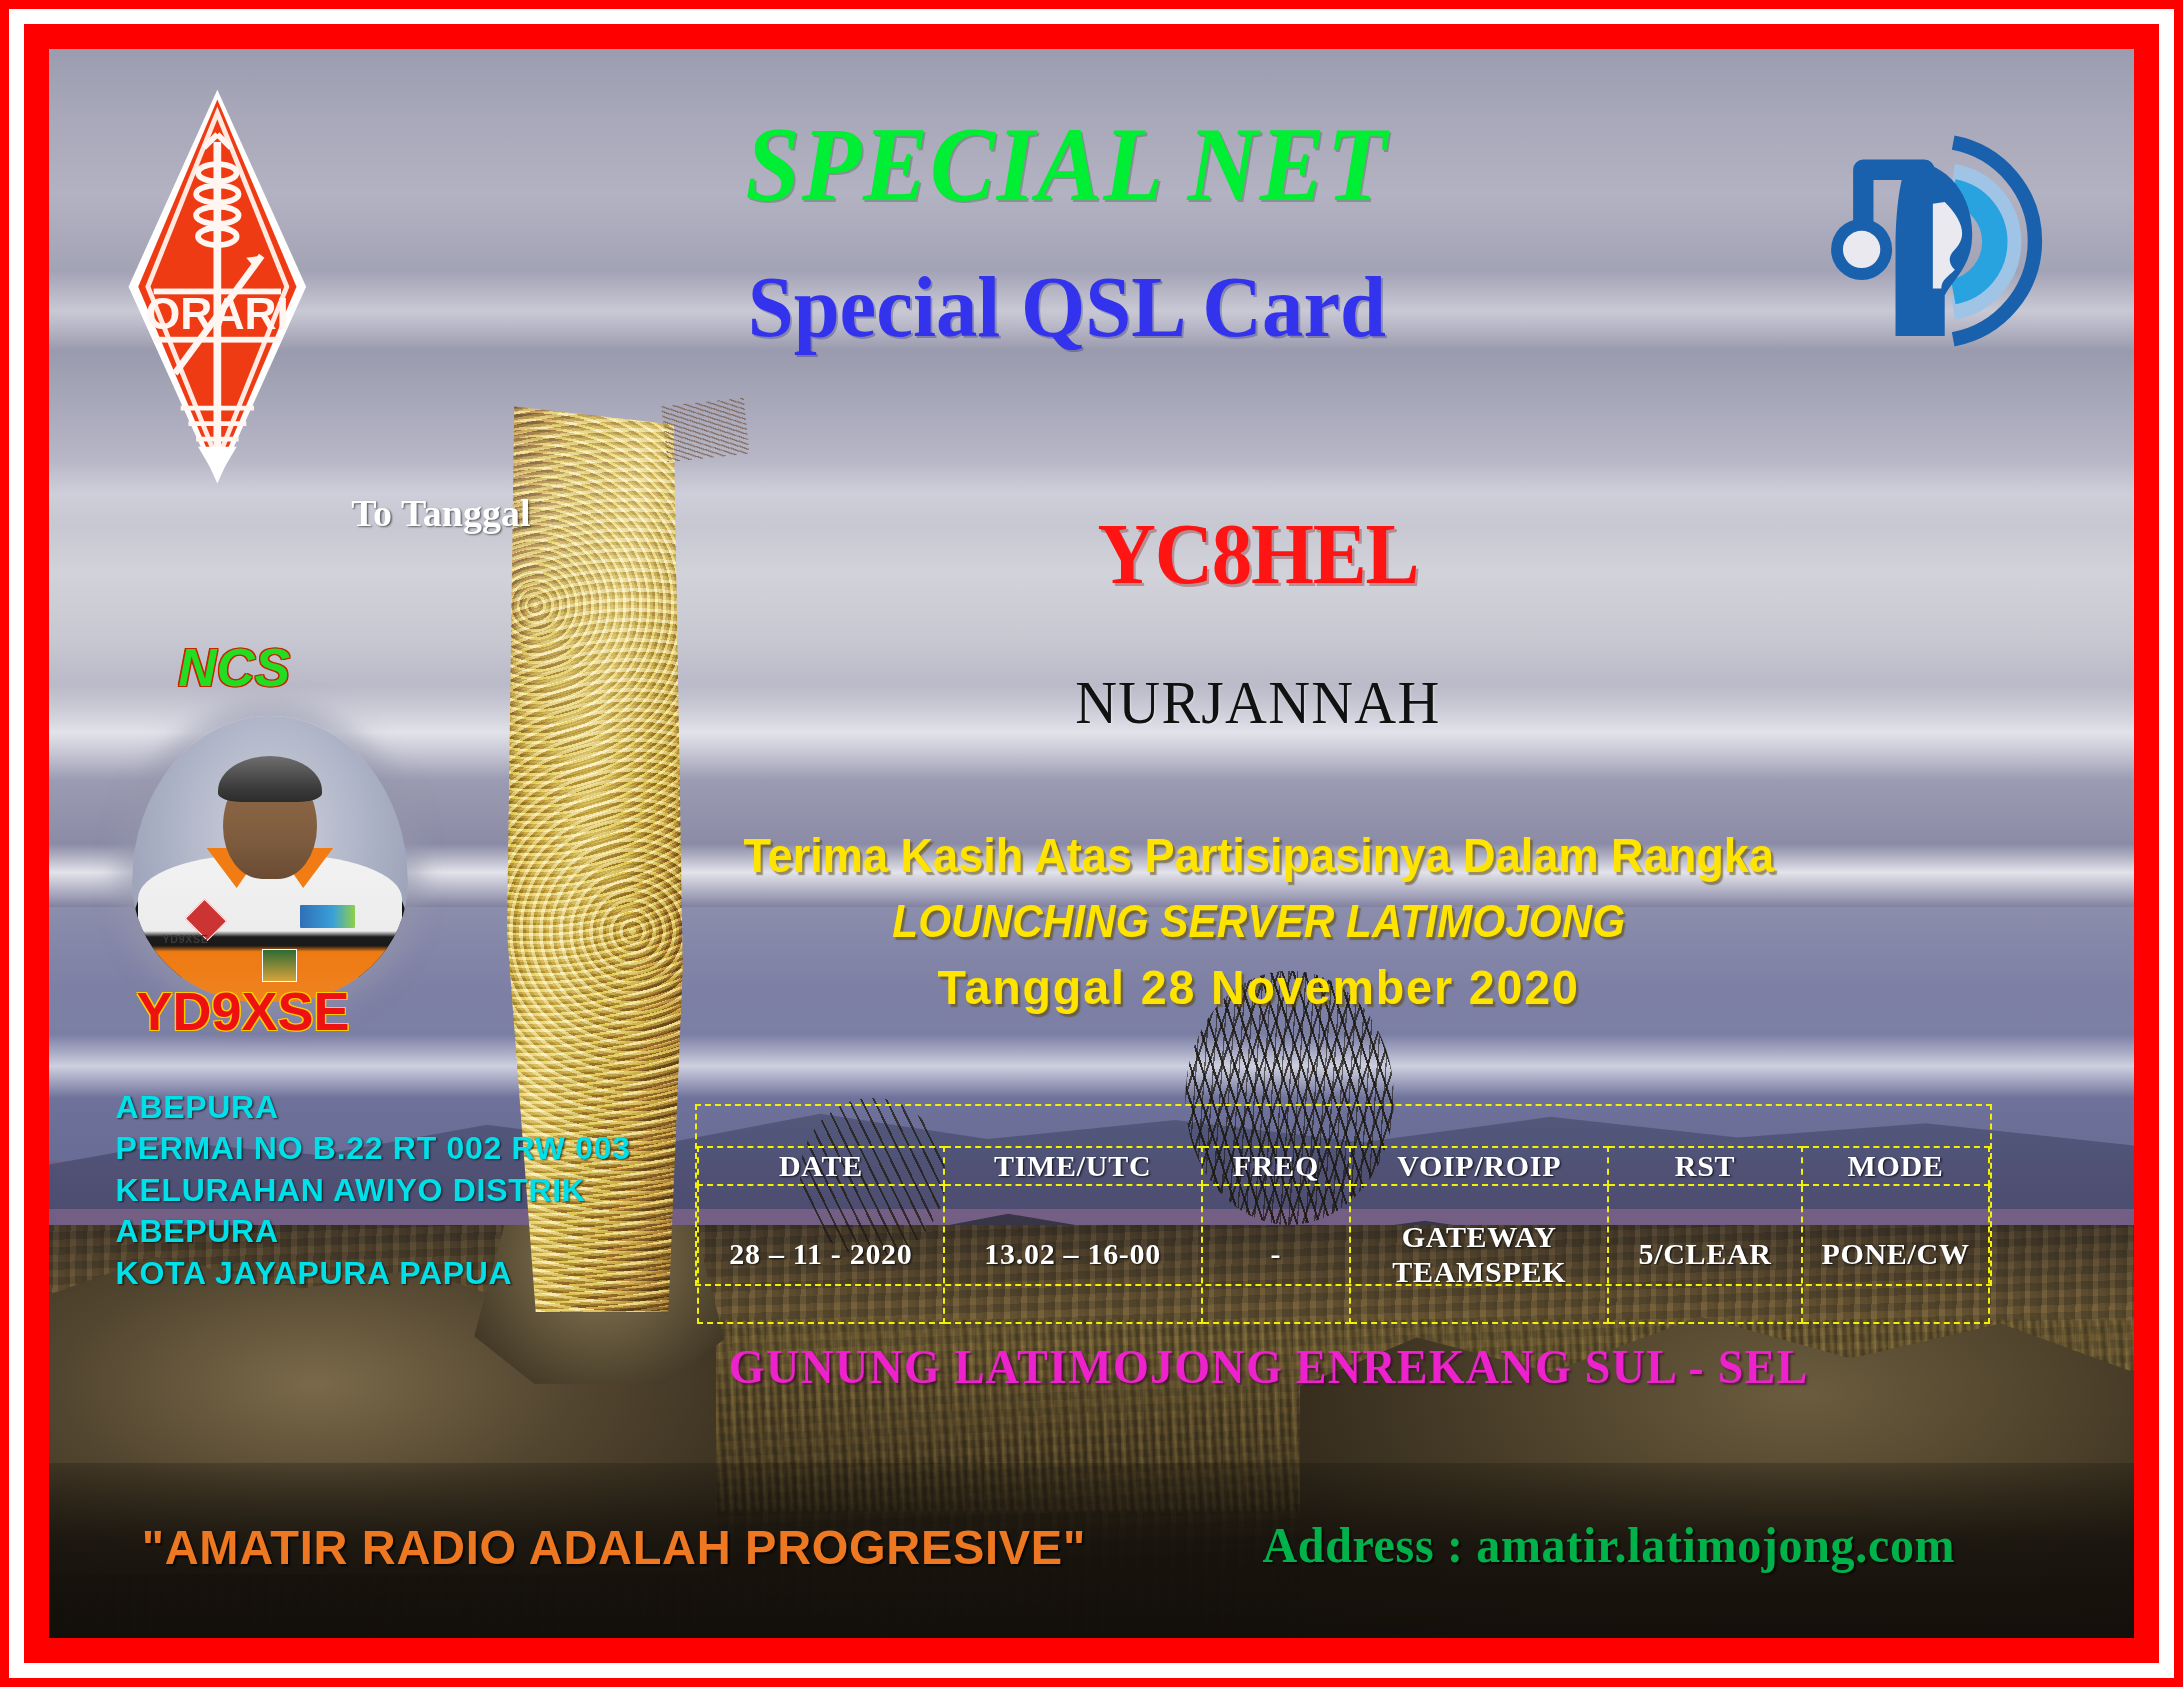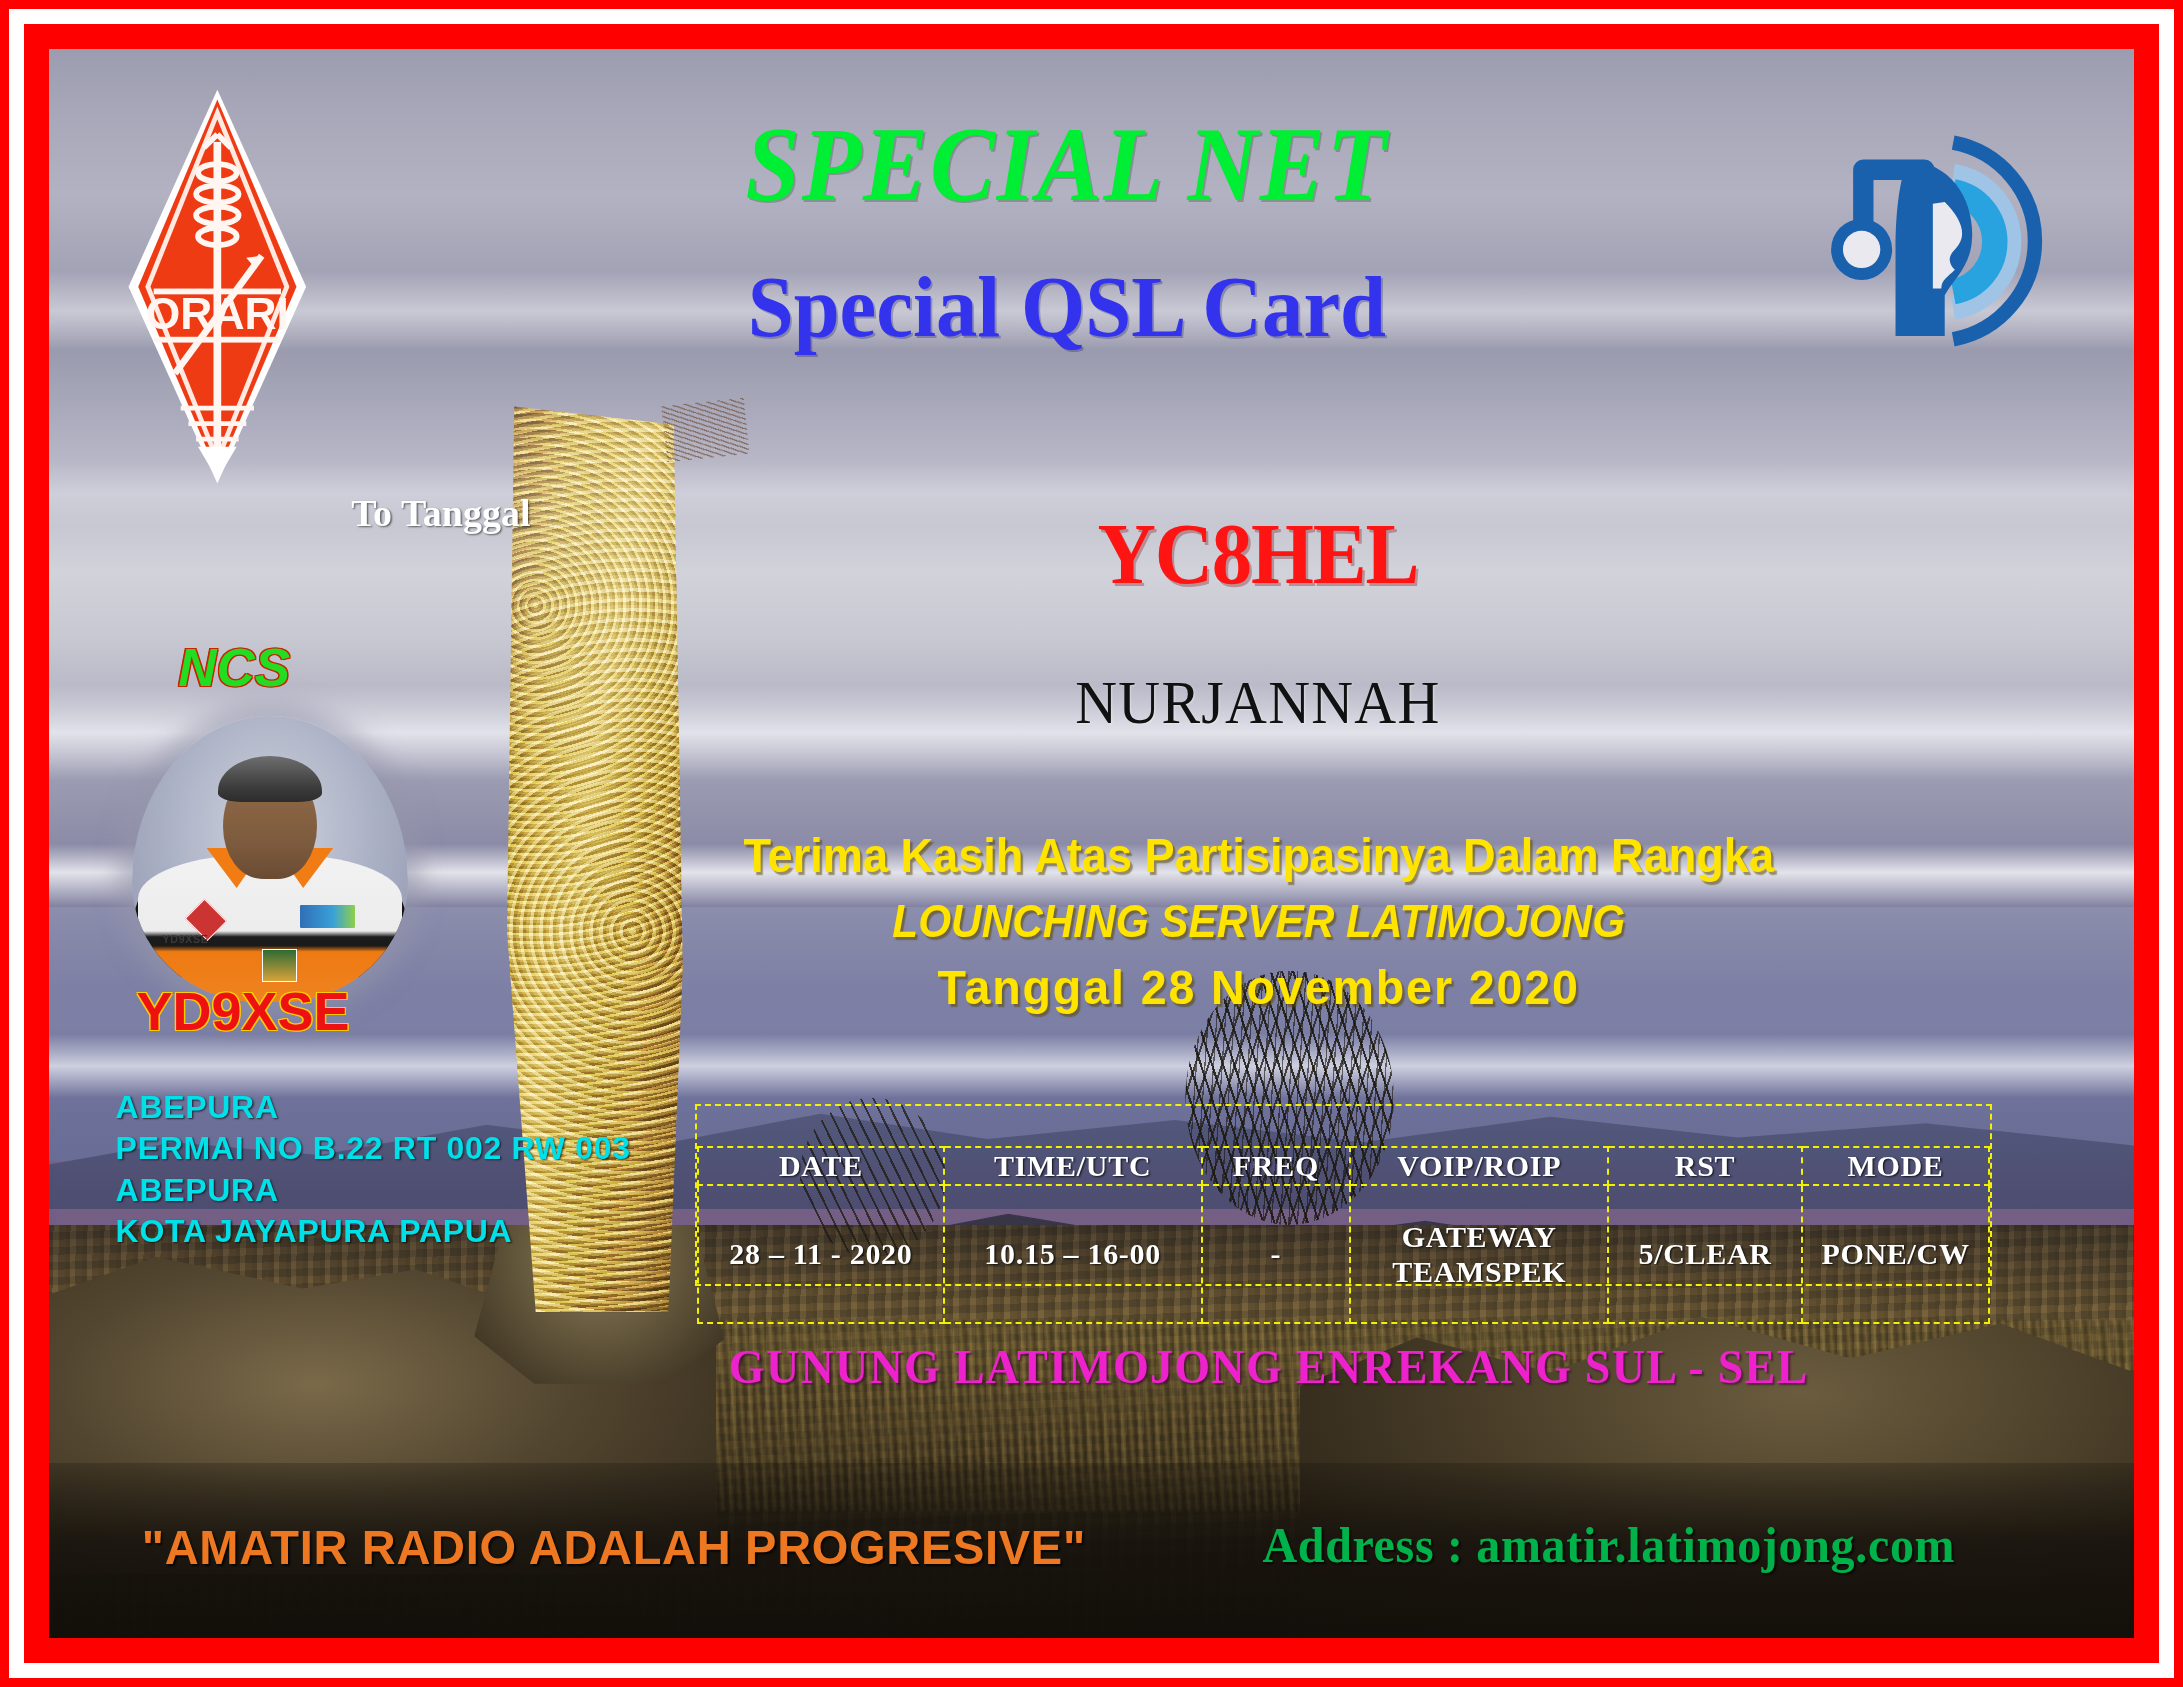--- a/index.html
+++ b/index.html
@@ -394,20 +394,21 @@
          <div class="patch"></div>
          <div class="idcard"></div>
          <div class="tag">YD9XSE</div>
        </div>
 
        <div class="ncs-call">YD9XSE</div>
 
        <div class="addr">
          <div>ABEPURA</div>
          <div>PERMAI NO B.22 RT 002 RW 003</div>
+         <div>KELURAHAN AWIYO DISTRIK</div>
          <div>ABEPURA</div>
          <div>KOTA JAYAPURA PAPUA</div>
        </div>
 
        <div class="qso">
          <table>
            <colgroup>
              <col class="c-date">
                   <col class="c-time">
                   <col class="c-freq">
@@ -421,21 +422,21 @@
                <th>TIME/UTC</th>
                <th>FREQ</th>
                <th>VOIP/ROIP</th>
                <th>RST</th>
                <th>MODE</th>
              </tr>
            </thead>
            <tbody>
              <tr>
                <td>28 – 11 - 2020</td>
-               <td>10.15 – 16-00</td>
+               <td>13.02 – 16-00</td>
                <td>-</td>
                <td>
                  <div>GATEWAY</div>
                  <div>TEAMSPEK</div>
                </td>
                <td>5/CLEAR</td>
                <td>PONE/CW</td>
              </tr>
            </tbody>
          </table>

